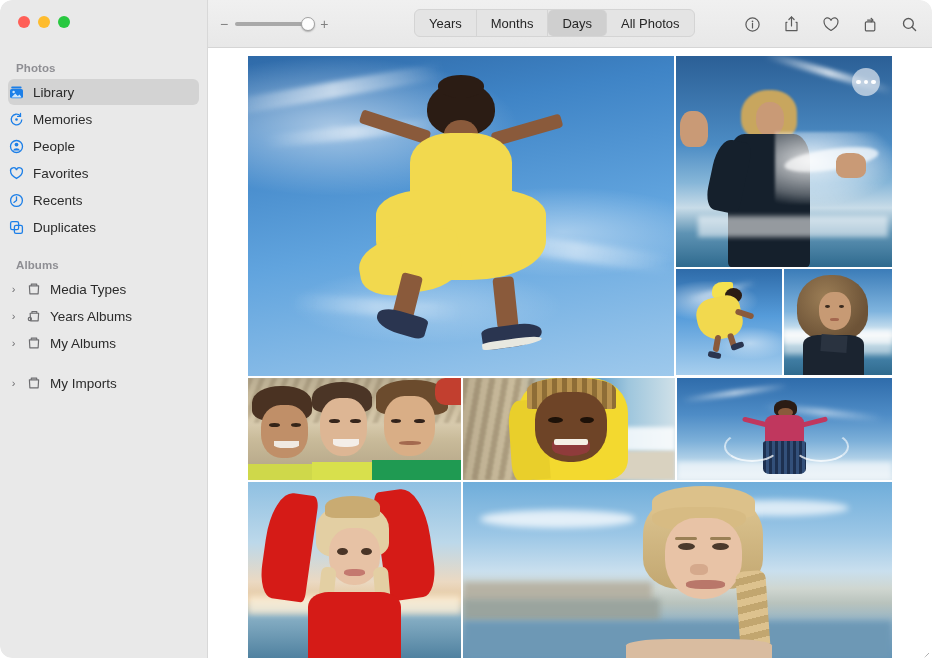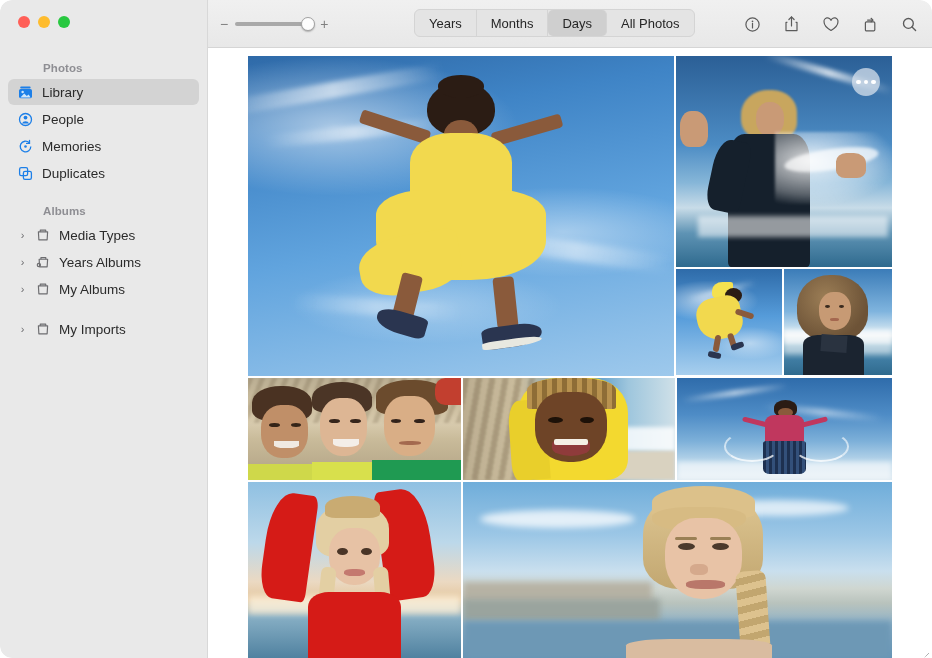--- a/index.html
+++ b/index.html
@@ -40,28 +40,27 @@
   .tl.green { background: #28c840; }
 
   .side-scroll { position: absolute; top: 56px; left: 0; right: 0; bottom: 0; }
 
   .side-header {
     font-size: 11.5px;
     font-weight: bold;
     color: #8e8e93;
     padding: 6px 12px 4px 16px;
     letter-spacing: 0.1px;
-    margin-left: 27px;
   }
   .side-row {
     display: flex;
     align-items: center;
     height: 26px;
     margin: 1px 8px;
-    padding-left: 9px;
+    padding-left: 0;
     border-radius: 6px;
     font-size: 13.5px;
     color: #2b2b2b;
     gap: 8px;
   }
   .side-row.selected { background: #d3d3d3; }
   .side-row .ic {
     width: 17px; height: 17px;
     display: flex; align-items: center; justify-content: center;
     flex: 0 0 17px;
@@ -251,41 +250,58 @@
             <circle cx="5.6" cy="8.1" r="1.25" fill="#cfe6fb"></circle>
             <path d="M3.4 13.4 L7.2 9.5 L9.8 12.1 L11.6 10.4 L13.6 13.4 Z" fill="#cfe6fb"></path>
           </svg>
         </span>
         <span class="lbl">Library</span>
       </div>
 
       <div class="side-row">
         <span class="ic">
           <svg width="17" height="17" viewBox="0 0 17 17" fill="none" stroke="#1c7fe8" stroke-width="1.3">
+            <path d="M13.8 8.5a5.3 5.3 0 1 1-1.6-3.8"></path>
+            <path d="M12.5 2.4 L12.5 5.4 L9.6 5.4" stroke-linecap="round"></path>
+            <circle cx="8.5" cy="8.5" r="1.3" fill="#1c7fe8" stroke="none"></circle>
+          </svg>
+        </span>
+        <span class="lbl">Memories</span>
+      </div>
+
+      <div class="side-row">
+        <span class="ic">
+          <svg width="17" height="17" viewBox="0 0 17 17" fill="none" stroke="#1c7fe8" stroke-width="1.3">
             <circle cx="8.5" cy="8.5" r="6"></circle>
             <circle cx="8.5" cy="6.6" r="1.9" fill="#1c7fe8" stroke="none"></circle>
             <path d="M4.9 12.6a3.9 3.9 0 0 1 7.2 0" fill="#1c7fe8" stroke="none"></path>
           </svg>
         </span>
         <span class="lbl">People</span>
       </div>
 
+
       <div class="side-row">
         <span class="ic">
           <svg width="17" height="17" viewBox="0 0 17 17" fill="none" stroke="#1c7fe8" stroke-width="1.3">
-            <path d="M13.8 8.5a5.3 5.3 0 1 1-1.6-3.8"></path>
-            <path d="M12.5 2.4 L12.5 5.4 L9.6 5.4" stroke-linecap="round"></path>
-            <circle cx="8.5" cy="8.5" r="1.3" fill="#1c7fe8" stroke="none"></circle>
-          </svg>
-        </span>
-        <span class="lbl">Memories</span>
-      </div>
-
-
-
+            <path d="M8.5 13.4C8.5 13.4 2.6 10 2.6 6.4a2.9 2.9 0 0 1 5.9-1.3 2.9 2.9 0 0 1 5.9 1.3c0 3.6-5.9 7-5.9 7z"></path>
+          </svg>
+        </span>
+        <span class="lbl">Favorites</span>
+      </div>
+
+      <div class="side-row">
+        <span class="ic">
+          <svg width="17" height="17" viewBox="0 0 17 17" fill="none" stroke="#1c7fe8" stroke-width="1.3">
+            <circle cx="8.5" cy="8.5" r="5.9"></circle>
+            <path d="M8.5 4.8 L8.5 8.5 L5.9 10.4" stroke-linecap="round"></path>
+          </svg>
+        </span>
+        <span class="lbl">Recents</span>
+      </div>
 
 
       <div class="side-row">
         <span class="ic">
           <svg width="17" height="17" viewBox="0 0 17 17" fill="none" stroke="#1c7fe8" stroke-width="1.3">
             <rect x="2.6" y="2.6" width="8" height="8" rx="1.6"></rect>
             <rect x="6.4" y="6.4" width="8" height="8" rx="1.6"></rect>
           </svg>
         </span>
         <span class="lbl">Duplicates</span>

